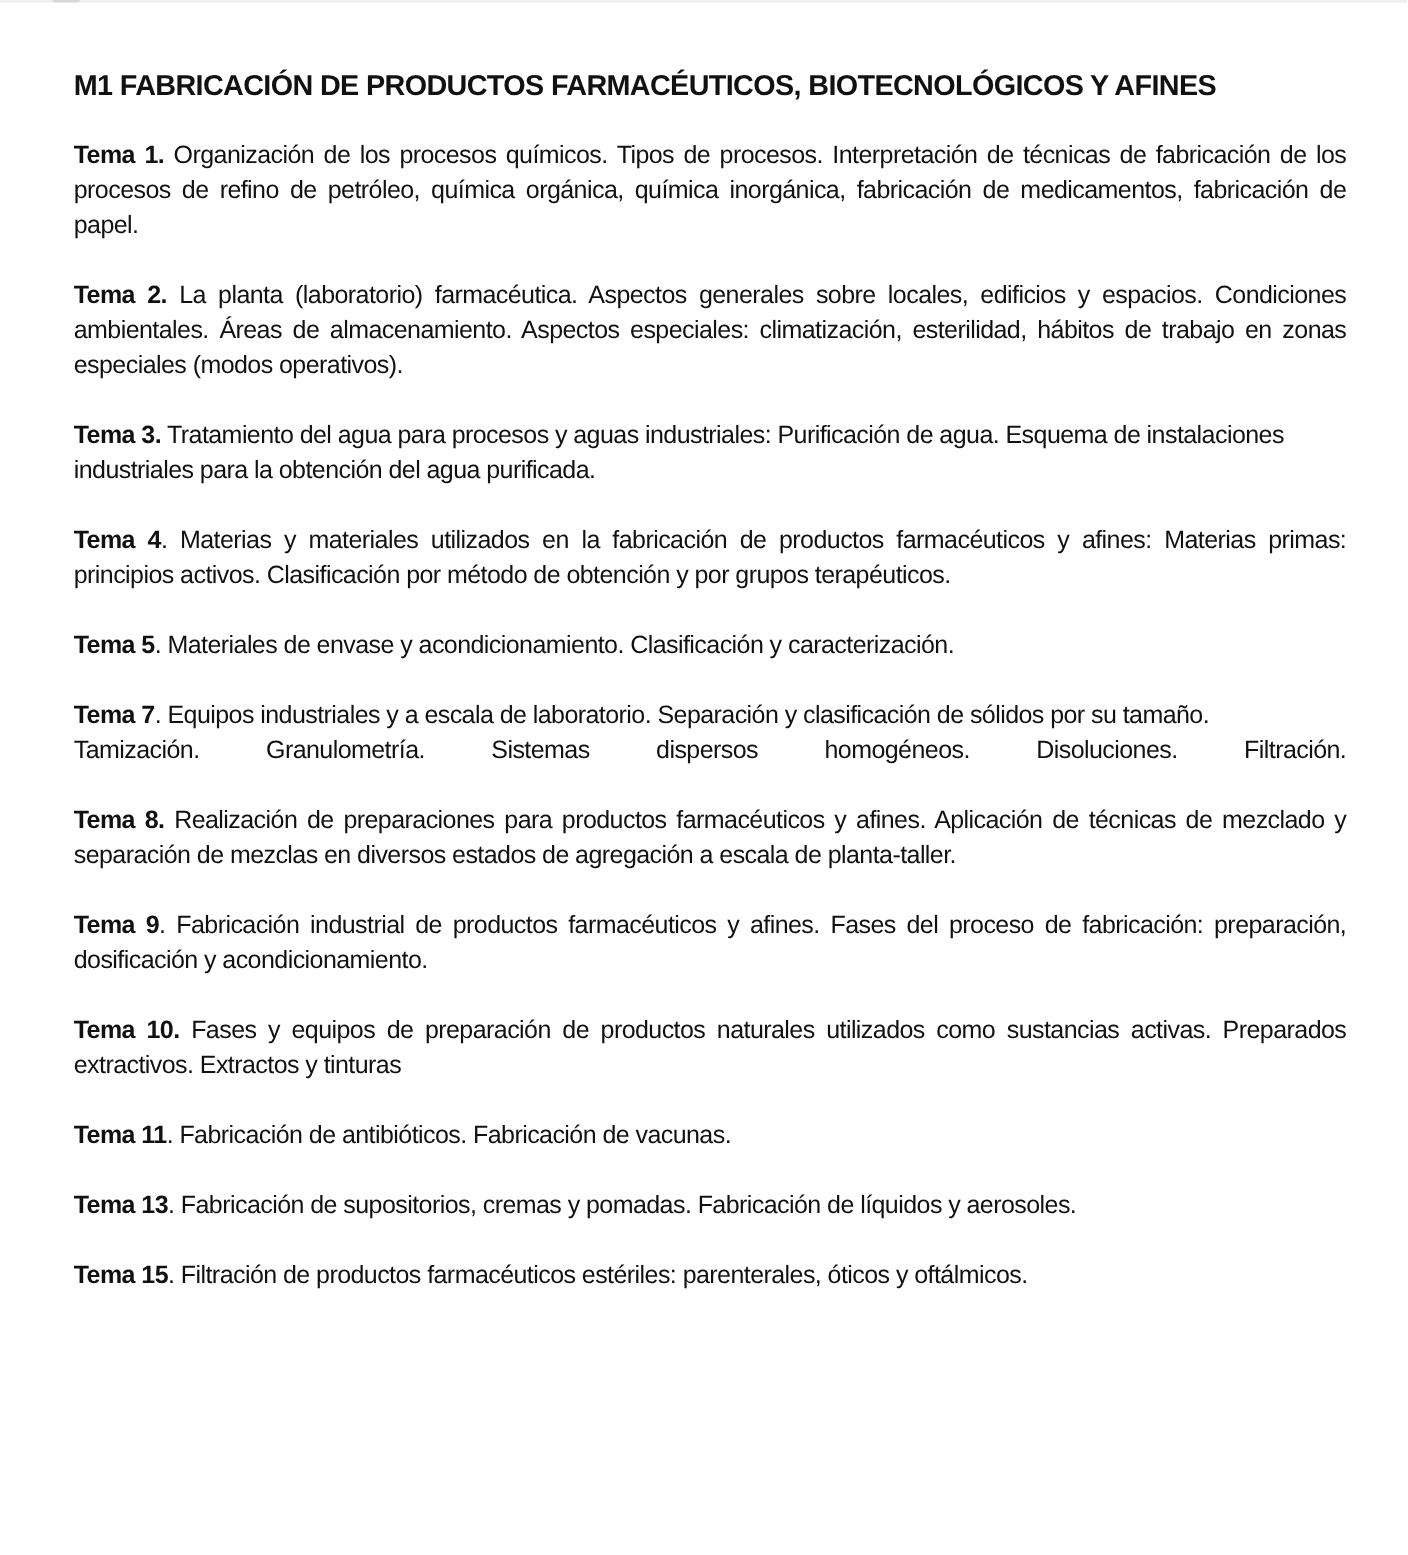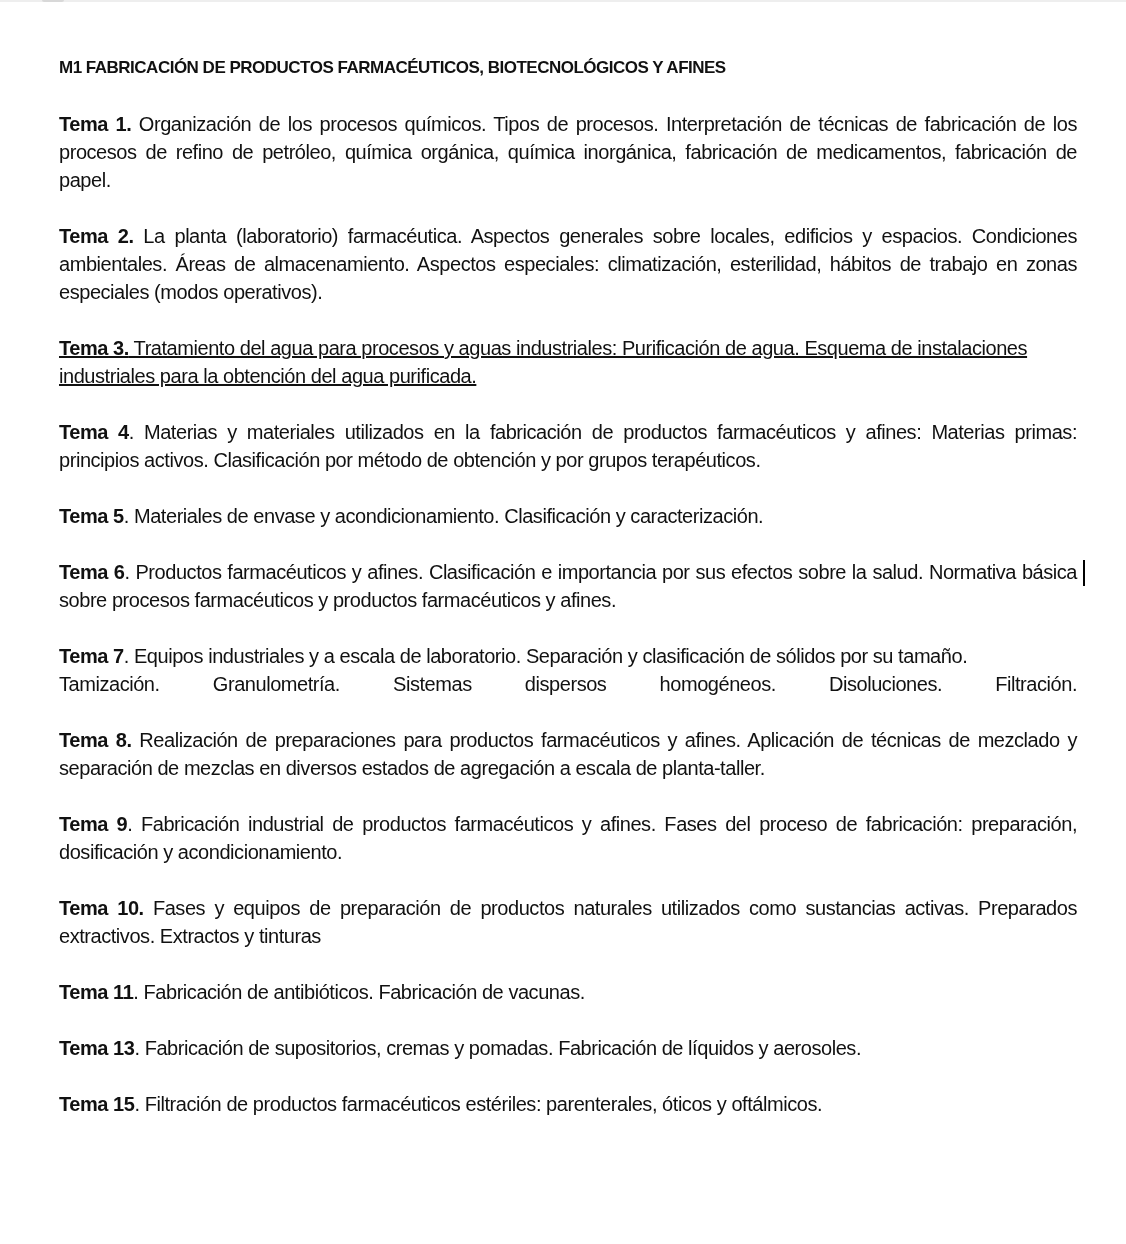--- a/index.html
+++ b/index.html
@@ -31,35 +31,35 @@
       border-radius: 0 0 3px 3px;
     }
     .page {
       position: absolute;
       left: 59px;
       top: 54px;
       width: 1018px;
     }
     .doc-title {
       font-weight: bold;
-      font-size: 17px;
+      font-size: 23px;
       line-height: 28px;
       margin: 0 0 28px 0;
       letter-spacing: -0.5px;
       white-space: nowrap;
     }
     .topic {
       font-size: 20px;
       line-height: 28px;
       margin: 0 0 28px 0;
       text-align: justify;
       letter-spacing: -0.45px;
       position: relative;
     }
-    .topic.nojust { text-align: left; text-decoration: underline; }
+    .topic.nojust { text-align: left; }
     .topic .lbl { font-weight: bold; }
     .topic .line { display: block; }
     .just-last { text-align-last: justify; }
     .caret {
       position: absolute;
       right: -8px;
       top: 2px;
       width: 2px;
       height: 26px;
       background: #000000;
@@ -78,21 +78,20 @@
   <p class="topic"><span class="lbl">Tema 1.</span><span></span><span> Organización de los procesos químicos. Tipos de procesos. Interpretación de técnicas de fabricación de los procesos de refino de petróleo, química orgánica, química inorgánica, fabricación de medicamentos, fabricación de papel.</span></p>
 
   <p class="topic"><span class="lbl">Tema 2.</span><span></span><span> La planta (laboratorio) farmacéutica. Aspectos generales sobre locales, edificios y espacios. Condiciones ambientales. Áreas de almacenamiento. Aspectos especiales: climatización, esterilidad, hábitos de trabajo en zonas especiales (modos operativos).</span></p>
 
   <p class="topic nojust"><span class="lbl">Tema 3.</span><span></span><span> Tratamiento del agua para procesos y aguas industriales: Purificación de agua. Esquema de instalaciones industriales para la obtención del agua purificada.</span></p>
 
   <p class="topic"><span class="lbl">Tema 4</span><span>.</span><span> Materias y materiales utilizados en la fabricación de productos farmacéuticos y afines: Materias primas: principios activos. Clasificación por método de obtención y por grupos terapéuticos.</span></p>
 
   <p class="topic"><span class="lbl">Tema 5</span><span>.</span><span> Materiales de envase y acondicionamiento. Clasificación y caracterización.</span></p>
 
-  <p class="topic"><span class="lbl">Tema 6</span><span>.</span><span> Productos farmacéuticos y afines. Clasificación e importancia por sus efectos sobre la salud. Normativa básica sobre procesos farmacéuticos y productos farmacéuticos y afines.</span><span class="caret"></span></p>
 
   <p class="topic">
       <span class="line"><span class="lbl">Tema 7</span><span>.</span><span> Equipos industriales y a escala de laboratorio. Separación y clasificación de sólidos por su tamaño.</span></span>
       <span class="line just-last">Tamización. Granulometría. Sistemas dispersos homogéneos. Disoluciones. Filtración.</span>
     </p>
 
   <p class="topic"><span class="lbl">Tema 8.</span><span></span><span> Realización de preparaciones para productos farmacéuticos y afines. Aplicación de técnicas de mezclado y separación de mezclas en diversos estados de agregación a escala de planta-taller.</span></p>
 
   <p class="topic"><span class="lbl">Tema 9</span><span>.</span><span> Fabricación industrial de productos farmacéuticos y afines. Fases del proceso de fabricación: preparación, dosificación y acondicionamiento.</span></p>
 

